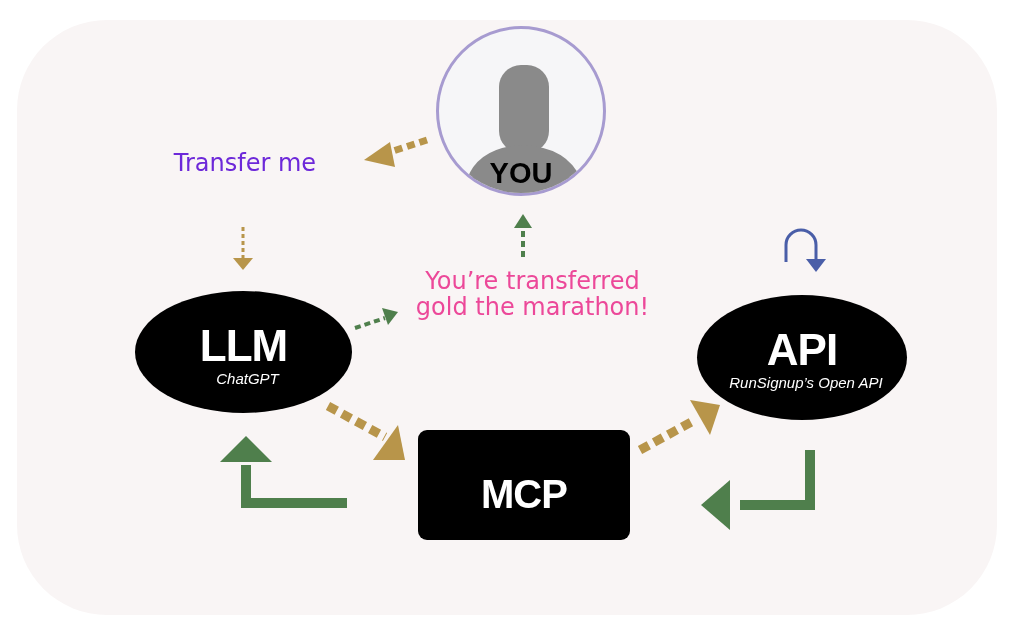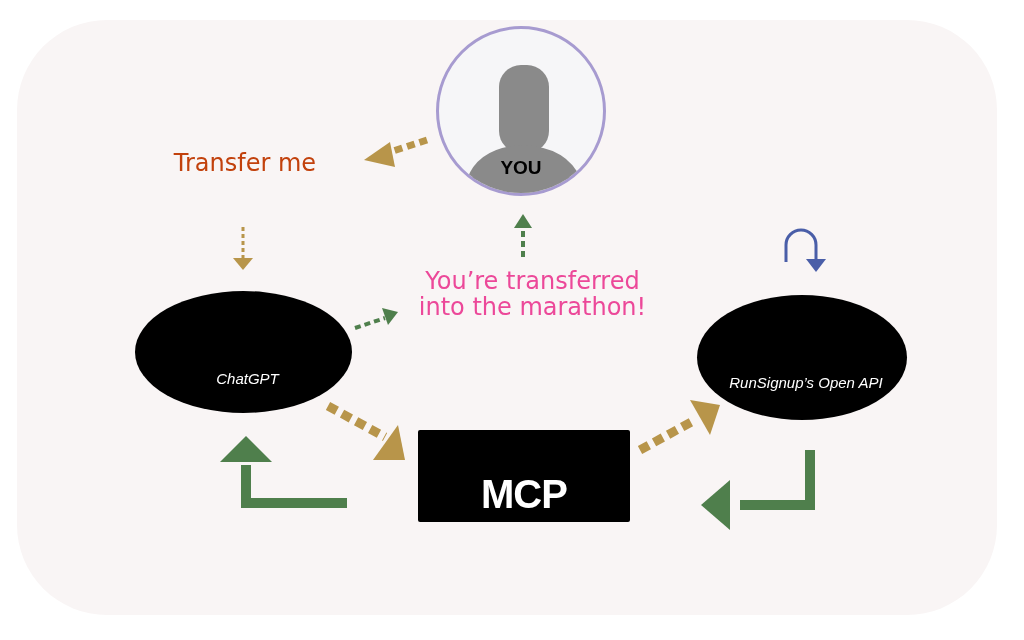--- a/index.html
+++ b/index.html
@@ -7,53 +7,53 @@
     width: 1024px; height: 640px; background: #ffffff; position: relative; overflow: hidden;
     font-family: "Liberation Sans", sans-serif;
   }
   .card {
     position: absolute; left: 17px; top: 20px; width: 980px; height: 595px;
     background: #f9f5f5; border-radius: 90px;
   }
   svg.arrows { position: absolute; left: 0; top: 0; }
   .txt { position: absolute; text-align: center; font-family: "DejaVu Sans", sans-serif; }
   .user-msg {
-    left: 100px; top: 150px; width: 290px; color: #c2410c; font-size: 24px; line-height: 26px;
+    left: 100px; top: 150px; width: 290px; color: #6d28d9; font-size: 24px; line-height: 26px;
   }
   .reply-msg {
     left: 400px; top: 268px; width: 265px; color: #ec4899; font-size: 24px; line-height: 26px;
   }
   .you-circle {
     position: absolute; left: 436px; top: 26px; width: 170px; height: 170px; border-radius: 50%;
     border: 3px solid #a79bd0; background: #f6f6f8; overflow: hidden; box-sizing: border-box;
   }
   .you-label {
     position: absolute; left: 0; width: 100%; top: 128px; text-align: center;
-    font-family: "Liberation Sans", sans-serif; font-weight: bold; font-size: 19px; color: #000;
+    font-family: "Liberation Sans", sans-serif; font-weight: bold; font-size: 29px; color: #000;
   }
   .node-ellipse {
     position: absolute; background: #000; border-radius: 50%; color: #fff; text-align: center;
   }
   .llm { left: 135px; top: 291px; width: 217px; height: 122px; }
   .api { left: 697px; top: 295px; width: 210px; height: 125px; }
   .node-title {
     position: absolute; left: 0; width: 100%; font-family: "Liberation Sans", sans-serif;
     font-weight: bold; font-size: 44px; letter-spacing: -1px; color: #fff;
   }
   .node-sub {
     position: absolute; left: 4px; width: 100%; font-family: "Liberation Sans", sans-serif;
     font-style: italic; font-weight: normal; font-size: 15px; color: #fff;
   }
   .llm .node-title { top: 30px; }
   .llm .node-sub { top: 79px; }
   .api .node-title { top: 30px; }
   .api .node-sub { top: 79px; }
   .mcp {
-    position: absolute; left: 418px; top: 430px; width: 212px; height: 92px;
-    background: #000; border-radius: 2px;
+    position: absolute; left: 418px; top: 430px; width: 212px; height: 110px;
+    background: #000; border-radius: 9px;
   }
   .mcp .node-title { top: 42px; font-size: 40px; text-align: center; }
   .party { font-size: 20px; }
 </style>
 </head>
 <body>
 
 <div class="card"></div>
 
 <svg class="arrows" width="1024" height="640" viewBox="0 0 1024 640">
@@ -112,26 +112,28 @@
   </svg>
   <div class="you-label">YOU</div>
 </div>
 
 <div class="txt user-msg">
   <div>Transfer me</div>
 </div>
 
 <div class="txt reply-msg">
   <div>You’re transferred</div>
-  <div>into the marathon!</div>
+  <div>gold the marathon!</div>
 </div>
 
 <div class="node-ellipse llm">
+  <div class="node-title">LLM</div>
   <div class="node-sub">ChatGPT</div>
 </div>
 
 <div class="node-ellipse api">
+  <div class="node-title">API</div>
   <div class="node-sub">RunSignup’s Open API</div>
 </div>
 
 <div class="mcp">
   <div class="node-title">MCP</div>
 </div>
 
 </body></html>

